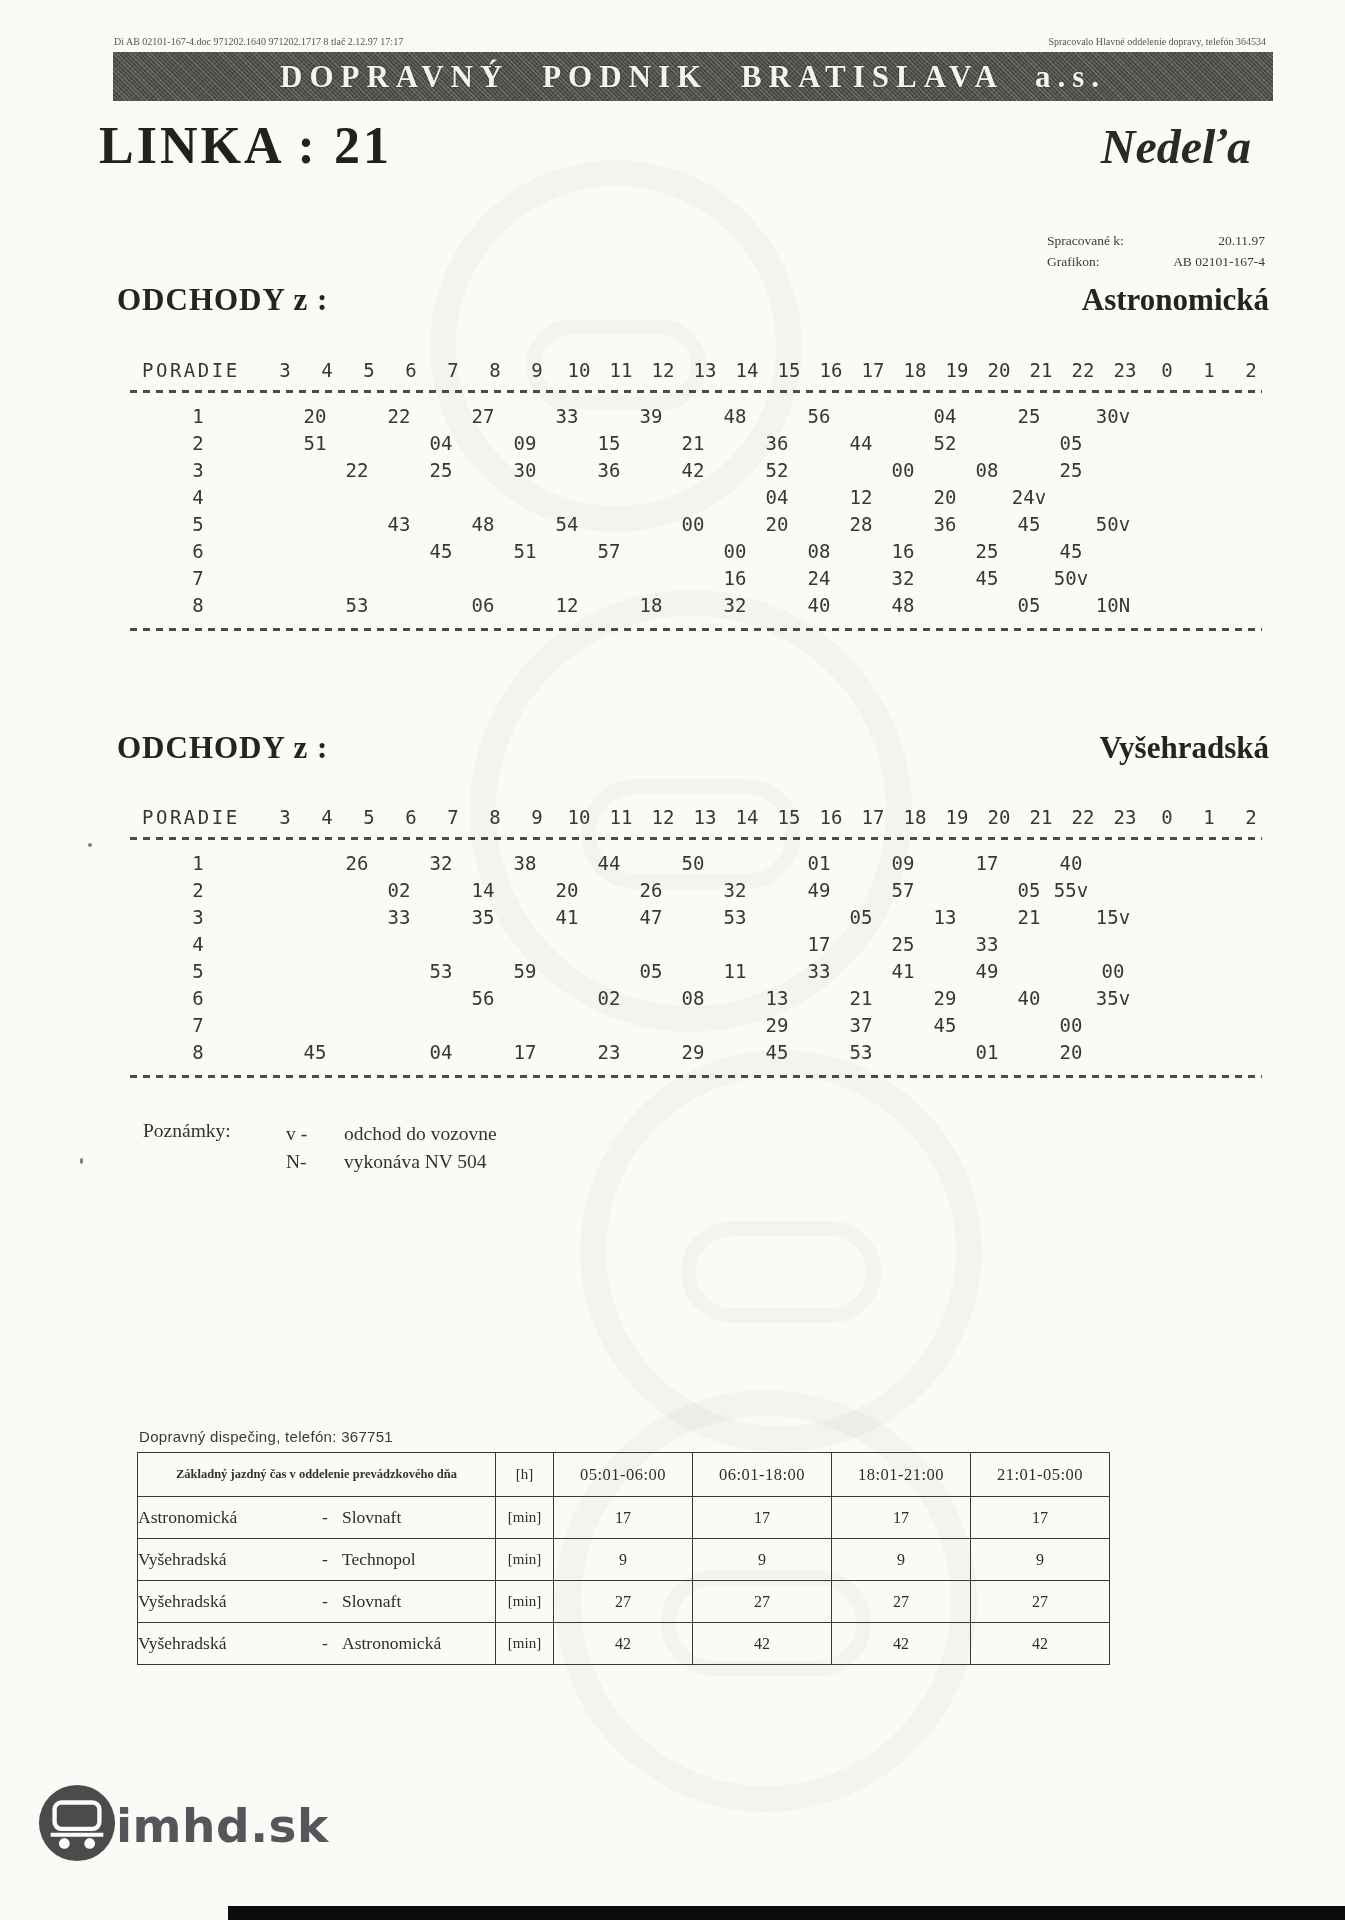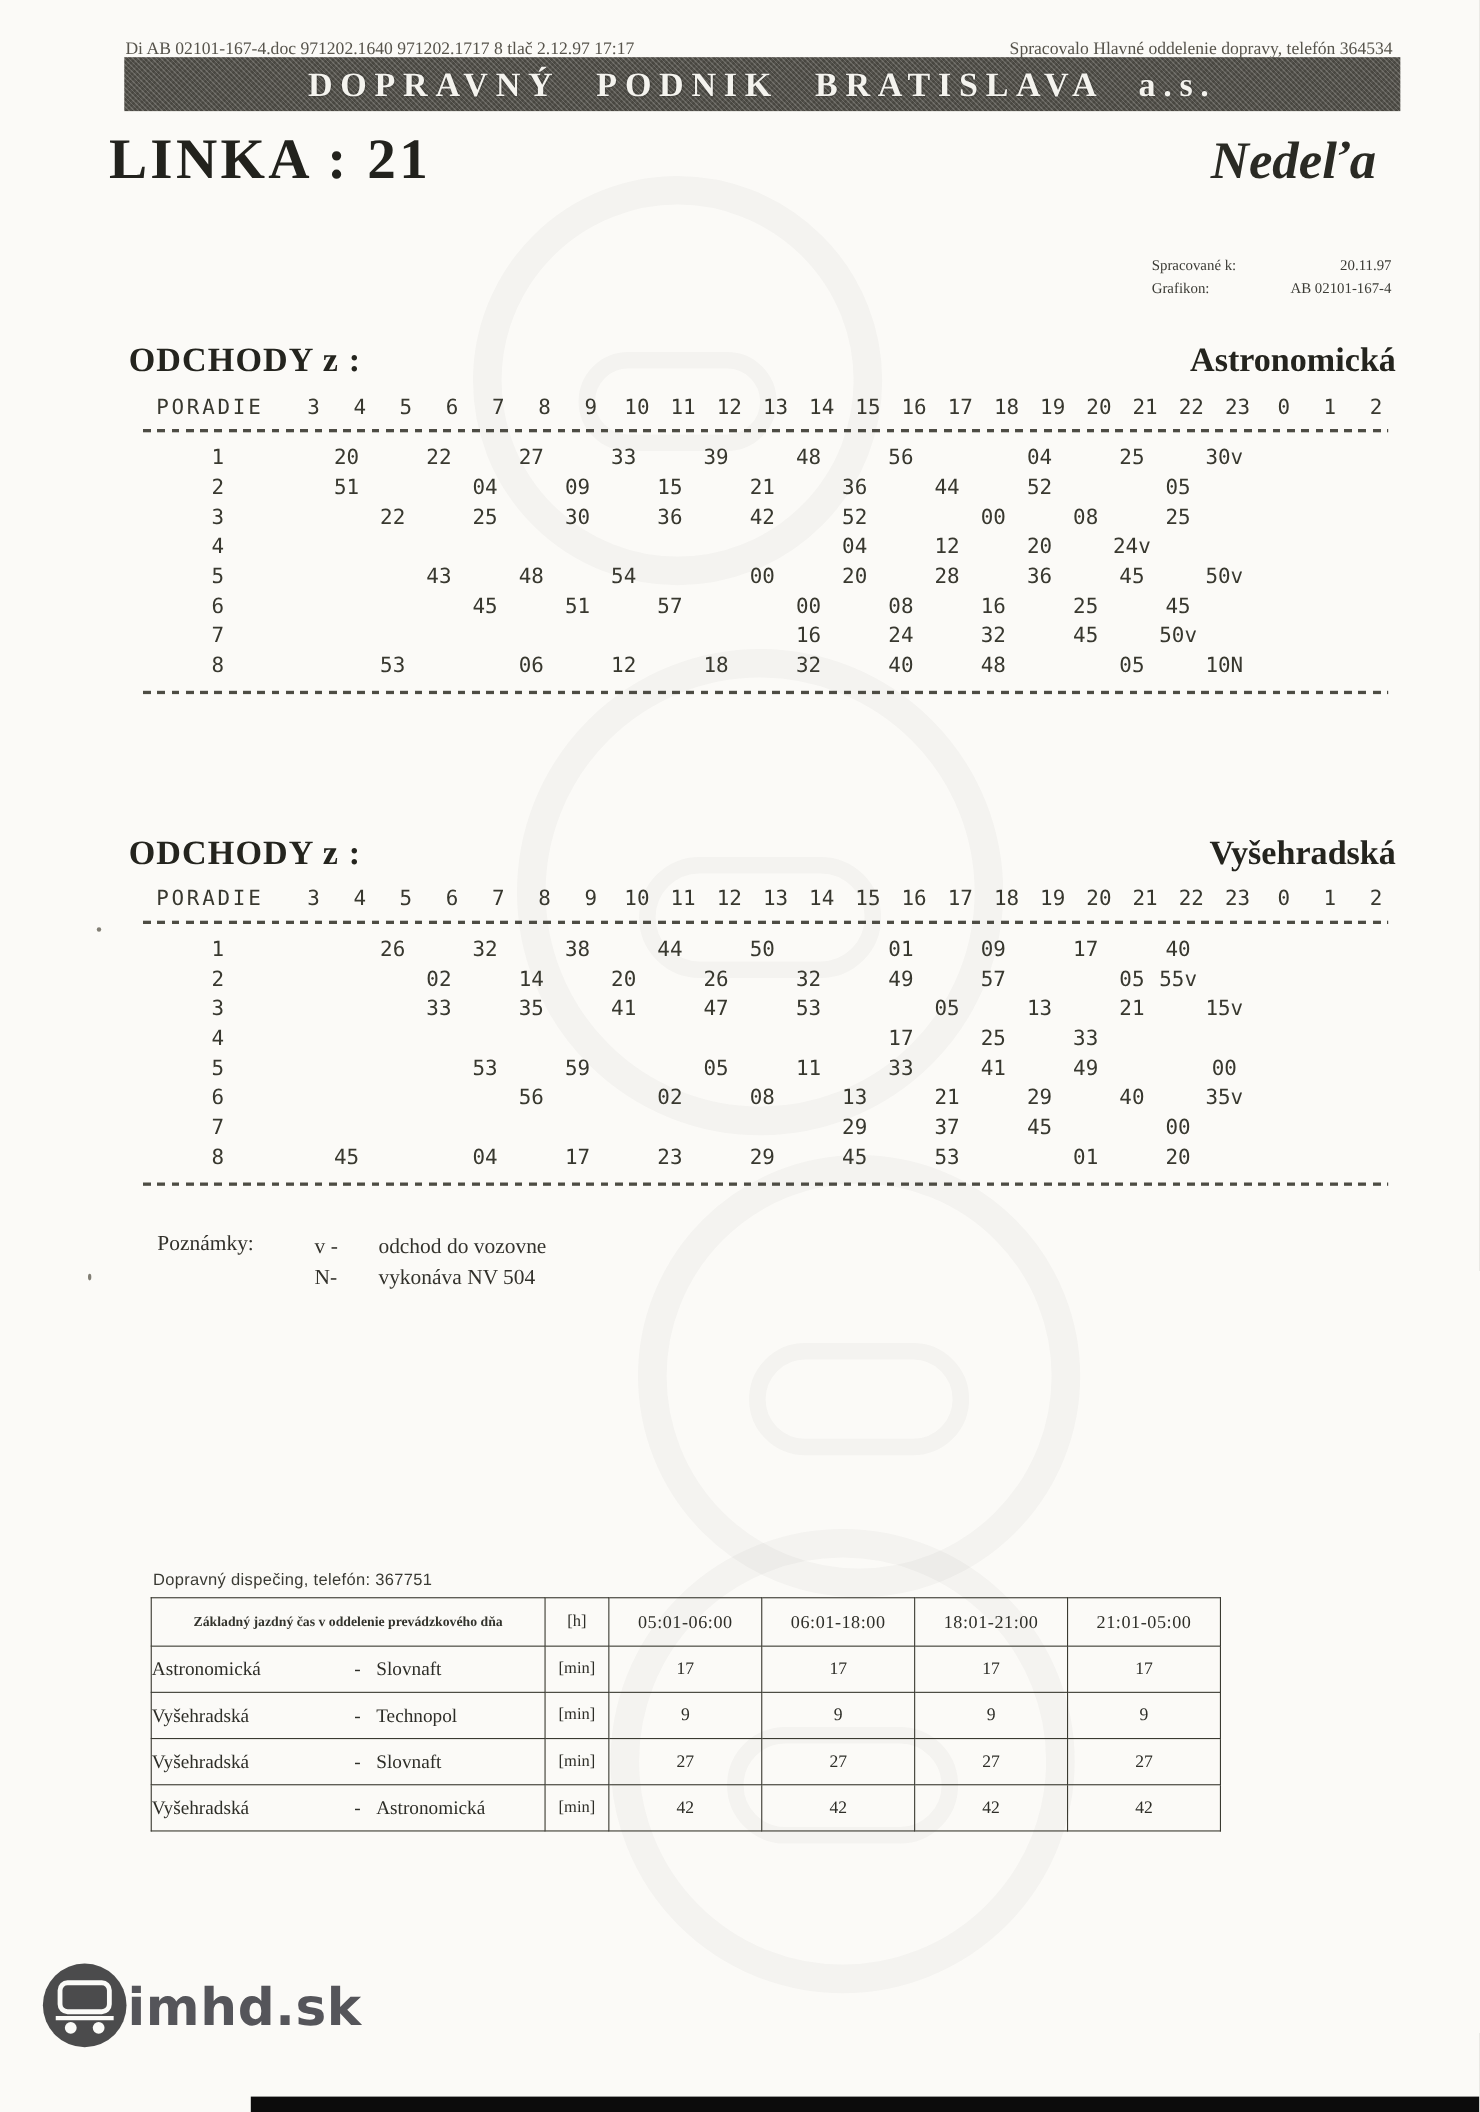--- a/index.html
+++ b/index.html
@@ -5,40 +5,40 @@
   html,body{margin:0;padding:0;background:#dddcd8;}
   .page{position:relative;width:1345px;height:1920px;margin:0 auto;background:#fbfaf7;
         font-family:"Liberation Serif",serif;color:#2c2c27;overflow:hidden;}
 
   
   .wm{position:absolute;border-radius:50%;border:26px solid rgba(70,68,58,0.035);}
   .wm .pill{position:absolute;left:50%;top:56%;transform:translate(-50%,-50%);
             border:15px solid rgba(70,68,58,0.035);border-radius:70px;}
 
   .tiny-header{position:absolute;top:36px;left:114px;width:1152px;display:flex;
-               justify-content:space-between;font-size:16px;color:#57544c;}
+               justify-content:space-between;font-size:10px;color:#57544c;}
 
   .banner{position:absolute;top:52px;left:113px;width:1160px;height:49px;display:flex;
           align-items:center;justify-content:center;color:#f4f3ee;font-weight:bold;
           font-size:31px;letter-spacing:7px;word-spacing:18px;background-color:#54524b;
           background-image:
             repeating-linear-gradient(45deg, rgba(255,255,255,0.10) 0 1px, rgba(0,0,0,0.14) 1px 3px),
             repeating-linear-gradient(-45deg, rgba(255,255,255,0.07) 0 2px, transparent 2px 4px);
           text-shadow:0 0 2px rgba(0,0,0,0.55);}
 
   .title-row{position:absolute;top:116px;left:99px;width:1152px;display:flex;
              justify-content:space-between;align-items:baseline;}
   .line-title{font-size:52px;font-weight:bold;letter-spacing:3px;color:#22221d;}
   .day-title{font-size:48px;font-weight:bold;font-style:italic;color:#2a2a24;}
 
   .meta-block{position:absolute;top:230px;right:80px;width:218px;font-size:13.5px;color:#3b3b35;}
   .meta-line{display:flex;justify-content:space-between;line-height:21px;}
 
   .section-header{position:absolute;left:117px;width:1152px;display:flex;
-                  justify-content:space-between;align-items:baseline;margin-top:27px;}
+                  justify-content:space-between;align-items:baseline;}
   .sh1{top:282px;} .sh2{top:730px;}
   .section-title{font-size:31px;font-weight:bold;letter-spacing:1px;color:#24241e;}
   .stop-title{font-size:31px;font-weight:bold;color:#24241e;}
 
   .timetable{position:absolute;left:130px;width:1132px;
              font-family:"DejaVu Sans Mono","Liberation Mono",monospace;color:#38382f;}
   .tt1{top:356px;} .tt2{top:803px;}
   .tt-row{display:flex;height:27px;line-height:27px;font-size:19px;}
   .tt-head{height:28px;line-height:28px;}
   .tt-label{width:122px;flex:none;}

